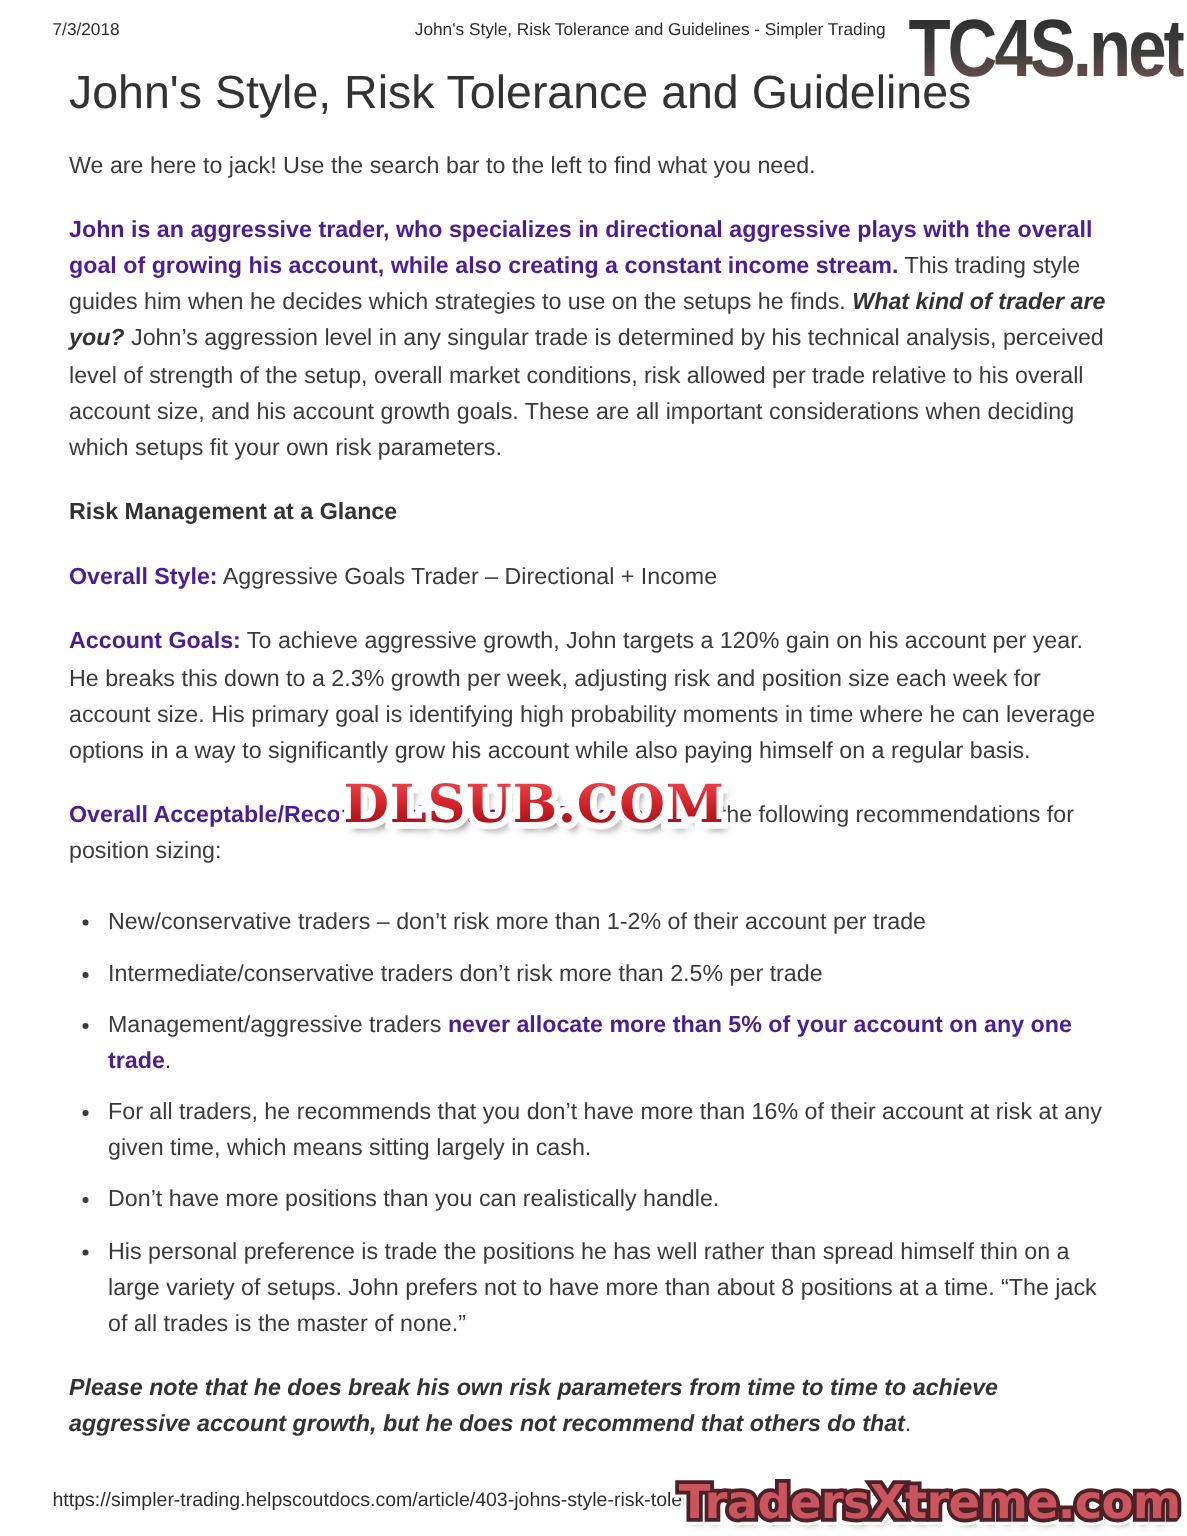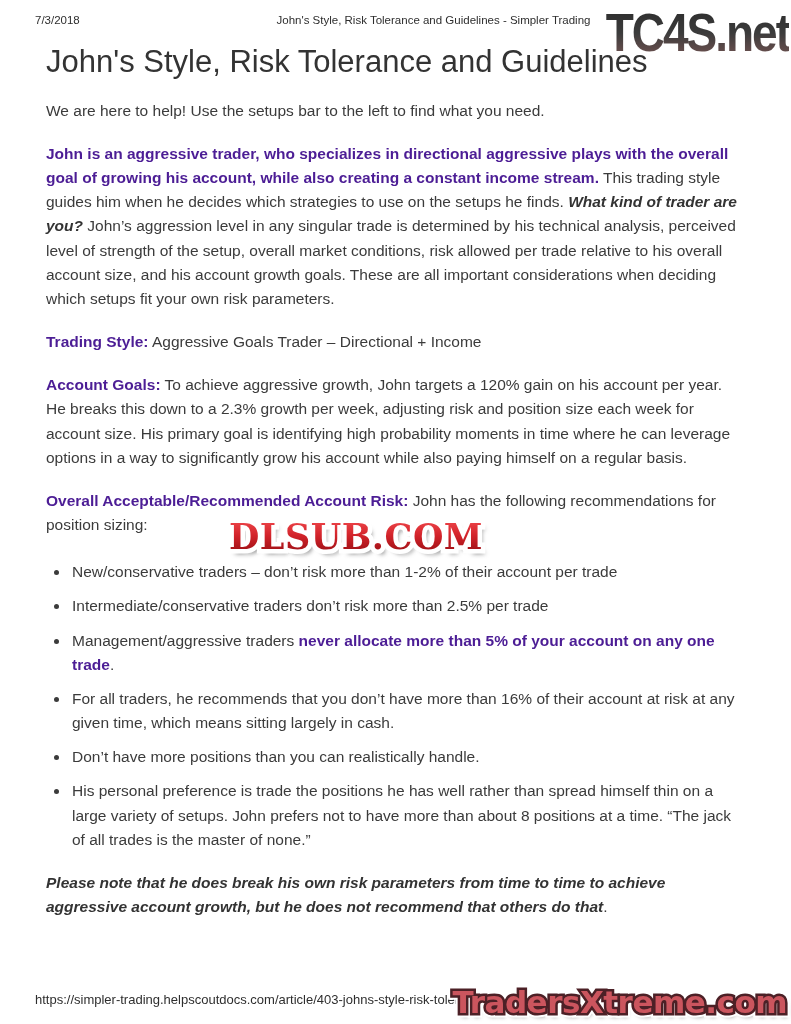--- a/index.html
+++ b/index.html
@@ -3,20 +3,21 @@
 <meta charset="utf-8">
 <style>
   html, body { margin: 0; padding: 0; background: #ffffff; }
   .page {
     position: relative;
     width: 791px;
     height: 1024px;
     background: #ffffff;
     overflow: hidden;
     font-family: "Liberation Sans", "DejaVu Sans", sans-serif;
+    border-radius: 27px;
   }
 
   
   .print-header { position: absolute; top: 14px; left: 0; width: 100%; font-size: 11.5px; color: #2e2e2e; }
   .print-date { position: absolute; left: 35px; top: 0; }
   .print-title { display: block; text-align: center; transform: translateX(38px); }
   .print-footer { position: absolute; bottom: 17px; left: 35px; font-size: 13px; color: #2e2e2e; }
 
   
   .content { padding: 0 46px 0 46px; color: #3b3b3b; font-size: 15.5px; line-height: 1.56; }
@@ -86,27 +87,28 @@
 <div class="page">
 
   <div class="print-header">
     <span class="print-date">7/3/2018</span>
     <span class="print-title">John's Style, Risk Tolerance and Guidelines - Simpler Trading</span>
   </div>
 
   <div class="content">
     <h1 class="article-title">John's Style, Risk Tolerance and Guidelines</h1>
 
-    <p>We are here to help! Use the setups bar to the left to find what you need.</p>
+    <p>We are here to jack! Use the search bar to the left to find what you need.</p>
 
     <p><span class="b">John is an aggressive trader, who specializes in directional aggressive plays with the overall goal of growing his account, while also creating a constant income stream.</span><span> This trading style guides him when he decides which strategies to use on the setups he finds. </span><span class="bi">What kind of trader are you?</span><span> John’s aggression level in any singular trade is determined by his technical analysis, perceived level of strength of the setup, overall market conditions, risk allowed per trade relative to his overall account size, and his account growth goals. These are all important considerations when deciding which setups fit your own risk parameters.</span></p>
 
 
+    <p class="heading">Risk Management at a Glance</p>
 
-    <p><span class="b">Trading Style:</span><span> Aggressive Goals Trader – Directional + Income</span></p>
+    <p><span class="b">Overall Style:</span><span> Aggressive Goals Trader – Directional + Income</span></p>
 
     <p><span class="b">Account Goals:</span><span> To achieve aggressive growth, John targets a 120% gain on his account per year. He breaks this down to a 2.3% growth per week, adjusting risk and position size each week for account size. His primary goal is identifying high probability moments in time where he can leverage options in a way to significantly grow his account while also paying himself on a regular basis.</span></p>
 
     <p><span class="b">Overall Acceptable/Recommended Account Risk:</span><span> John has the following recommendations for position sizing:</span></p>
 
     <ul class="bullets">
       <li><span>New/conservative traders – don’t risk more than 1-2% of their account per trade</span><span class="b"></span><span></span></li>
       <li><span>Intermediate/conservative traders don’t risk more than 2.5% per trade</span><span class="b"></span><span></span></li>
       <li><span>Management/aggressive traders </span><span class="b">never allocate more than 5% of your account on any one trade</span><span>.</span></li>
       <li><span>For all traders, he recommends that you don’t have more than 16% of their account at risk at any given time, which means sitting largely in cash.</span><span class="b"></span><span></span></li>

